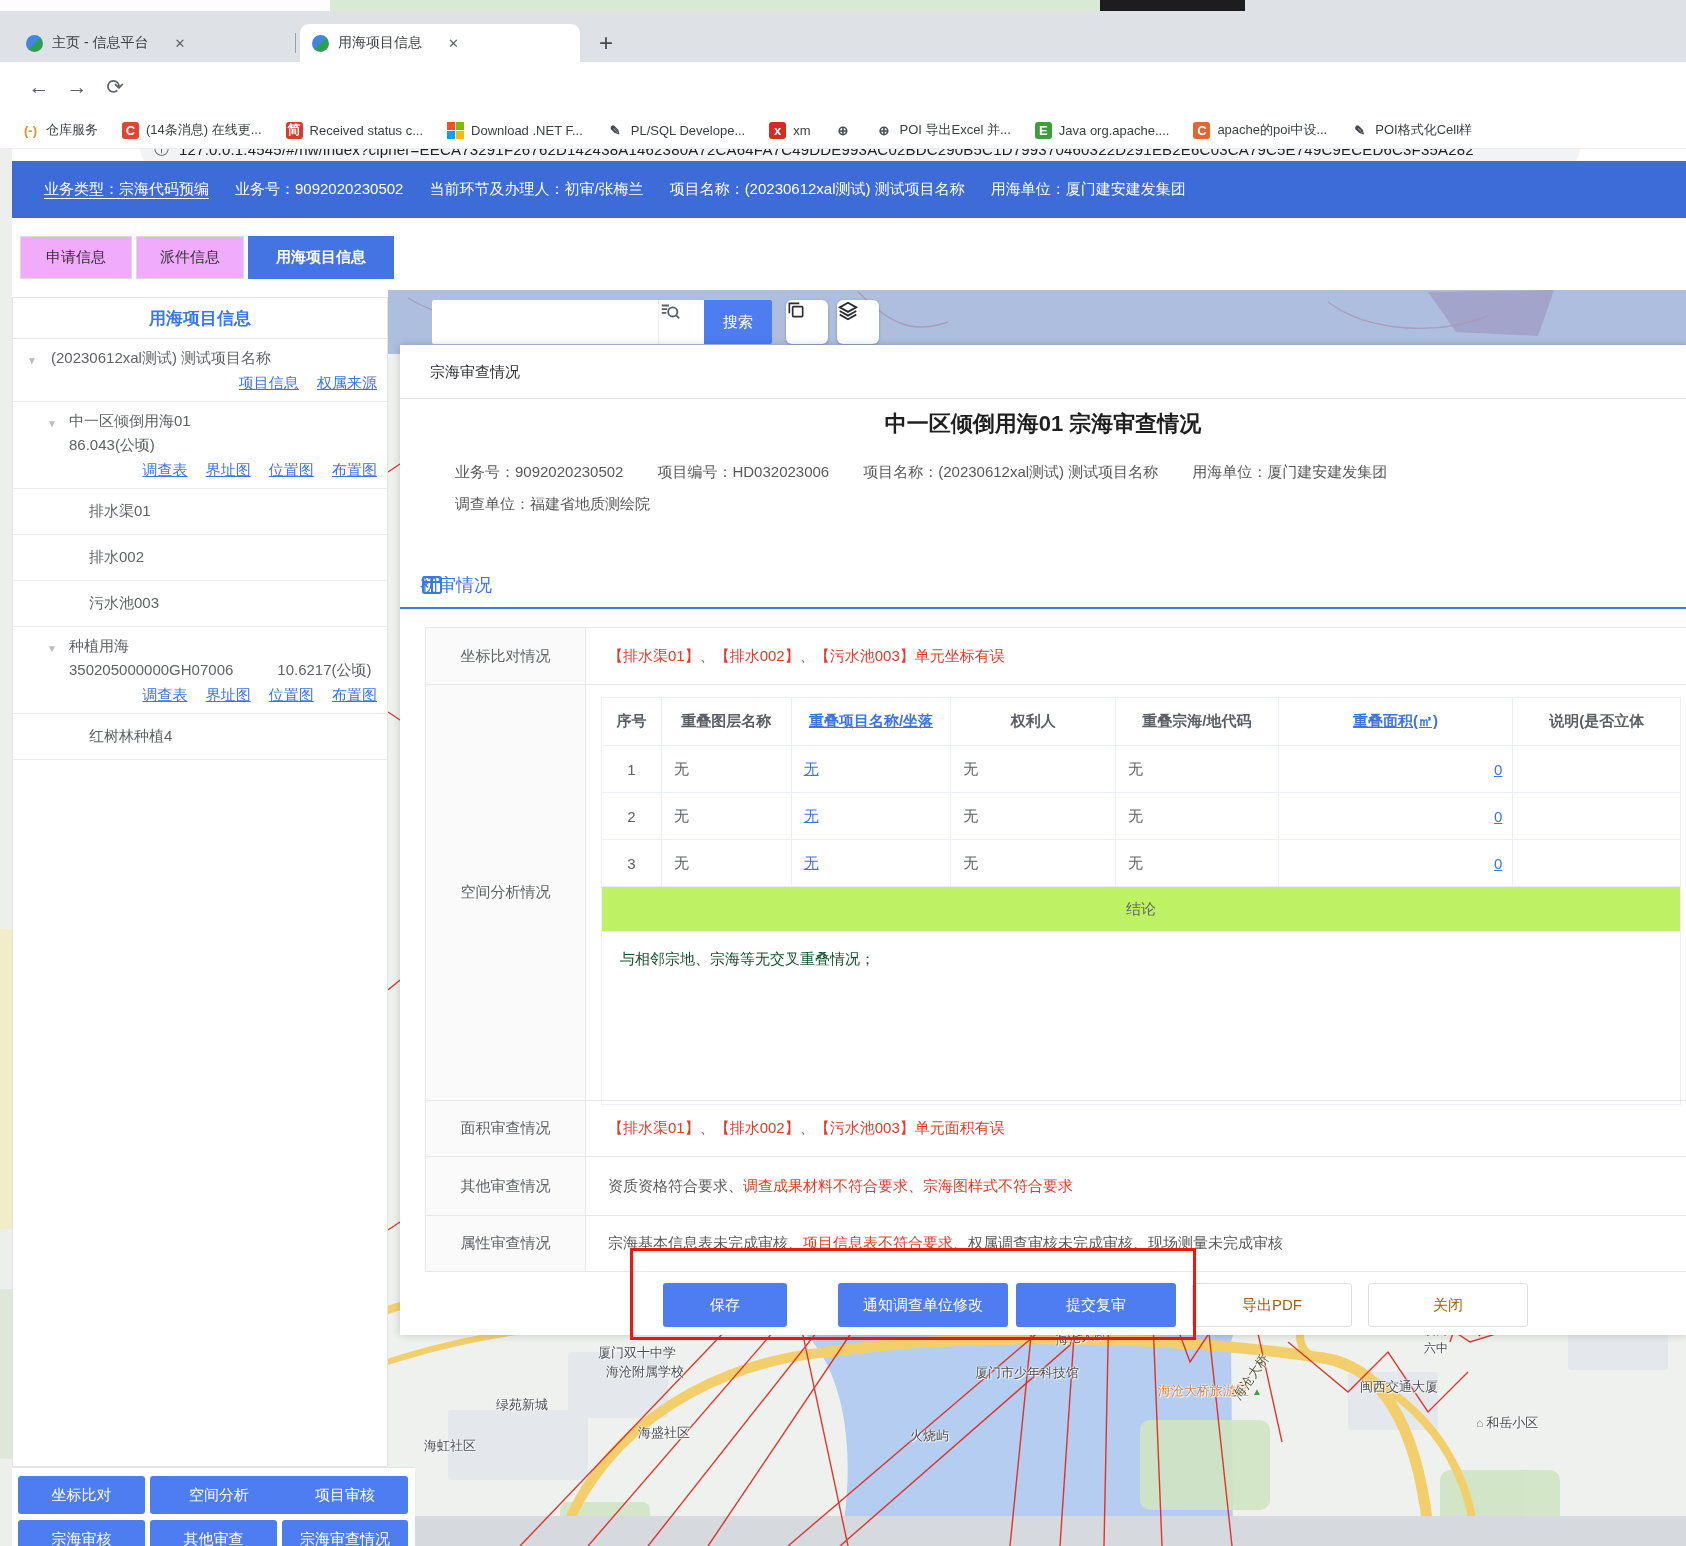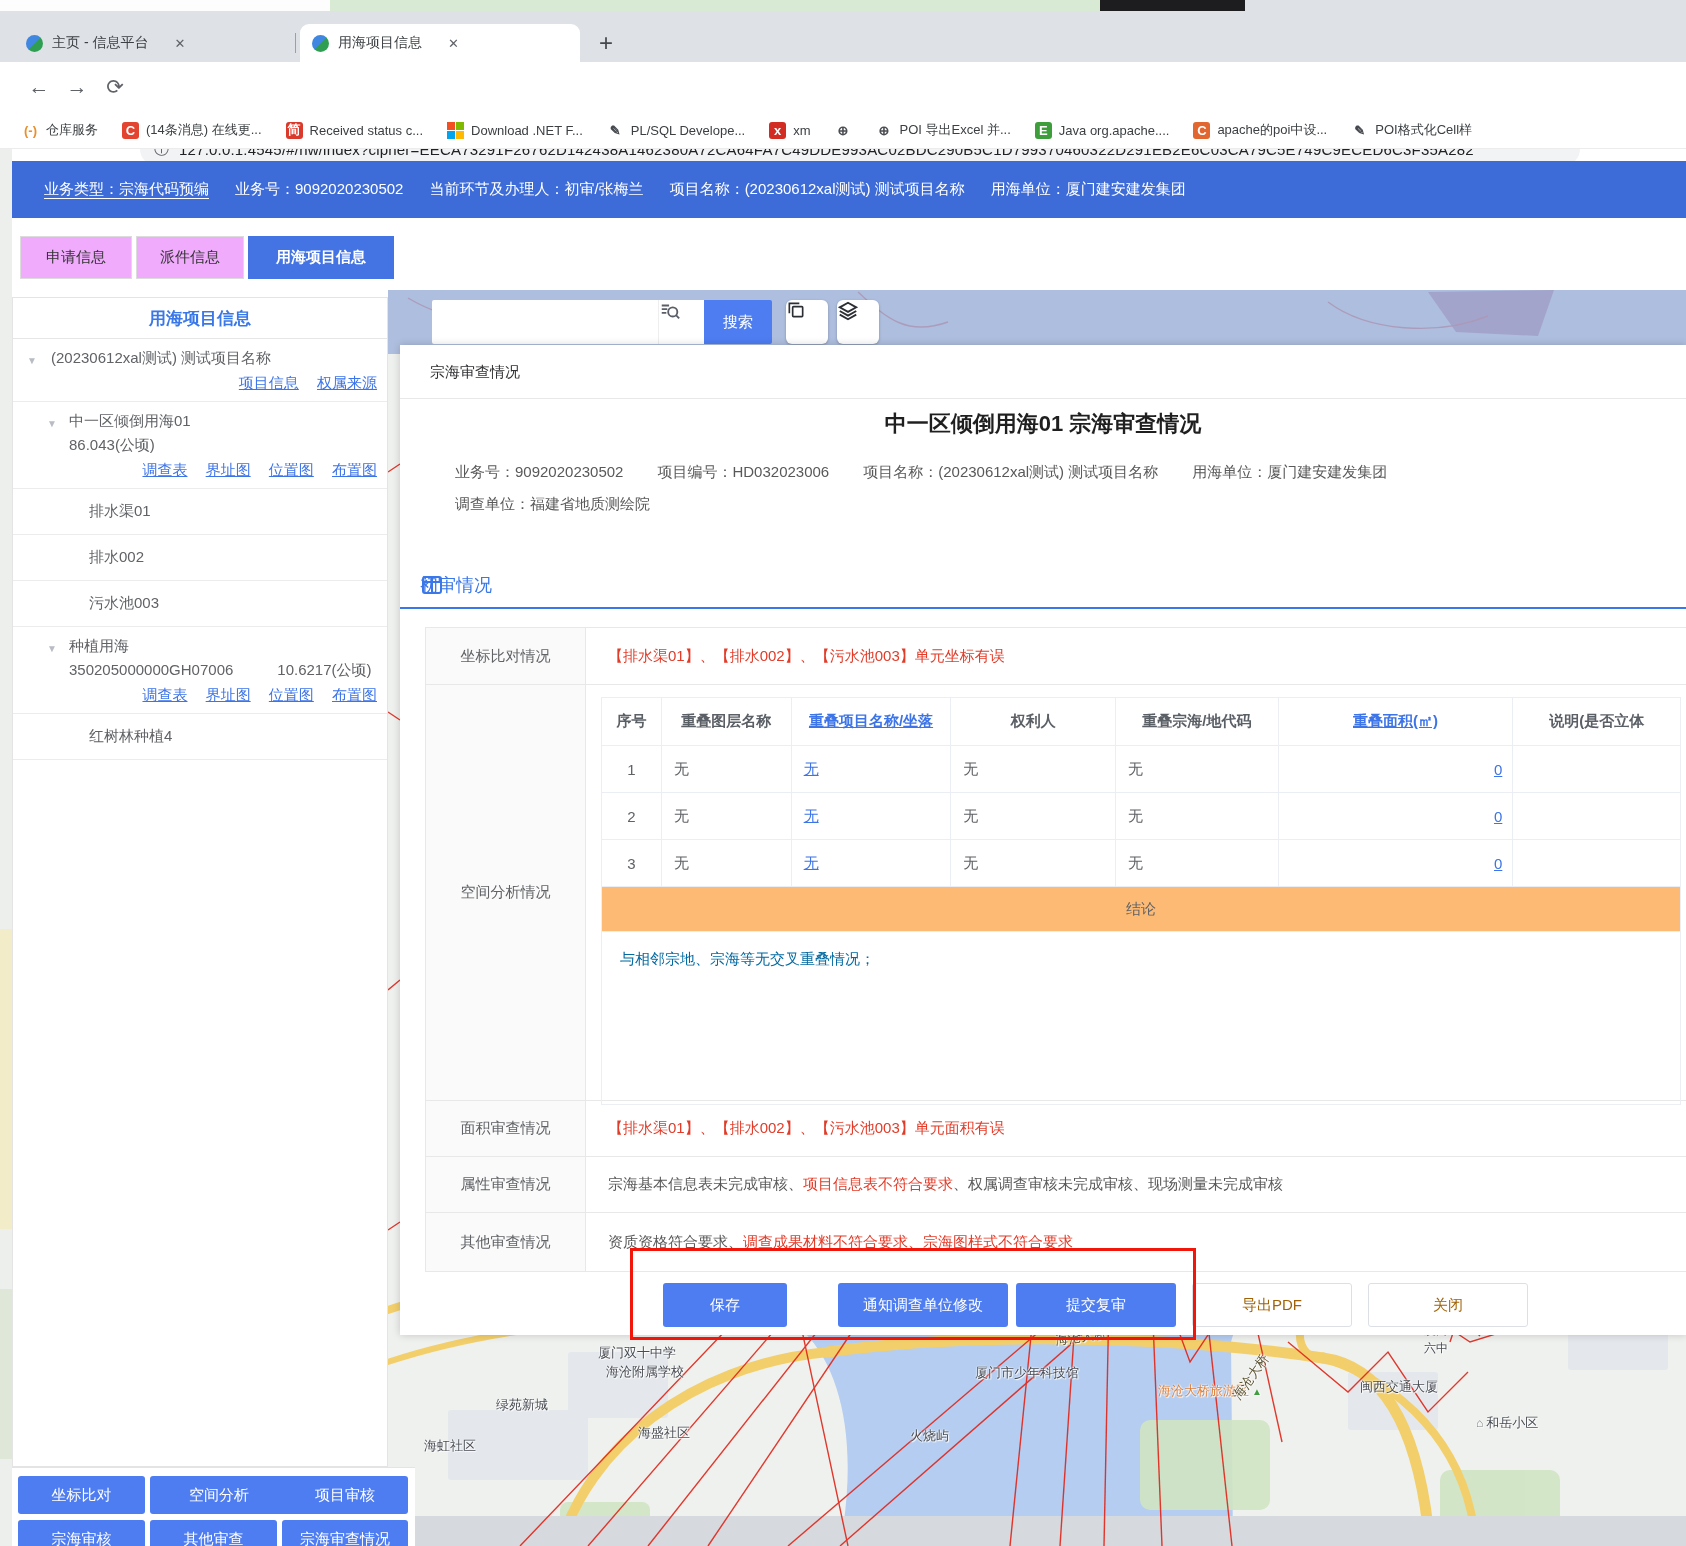--- a/index.html
+++ b/index.html
@@ -107,23 +107,23 @@
   .irow{display:flex;border-bottom:1px solid #ebeef5;}
   .icell{border-right:1px solid #ebeef5;box-sizing:border-box;display:flex;align-items:center;
          padding-left:12px;height:46px;color:#606266;}
   .ihead .icell{height:47px;font-weight:bold;justify-content:center;padding-left:0;color:#5b5f66;}
   .c0{width:60px;} .c1{width:130px;} .c2{width:160px;} .c3{width:165px;} .c4{width:163px;}
   .c5{width:235px;} .c6{width:167px;border-right:none;}
   .c0{justify-content:center;padding-left:0;}
   .c5.val{justify-content:flex-end;padding-right:10px;}
   .hlink{color:#3d74e8 !important;text-decoration:underline;}
   .vlink{color:#3d74e8;text-decoration:underline;}
-  .concl-row{height:44px;background:#fdba74;display:flex;align-items:center;justify-content:center;
+  .concl-row{height:44px;background:#bef264;display:flex;align-items:center;justify-content:center;
              color:#606266;border-bottom:1px solid #ebeef5;}
-  .concl-text{height:172px;padding:18px 0 0 18px;box-sizing:border-box;color:#0369a1;}
+  .concl-text{height:172px;padding:18px 0 0 18px;box-sizing:border-box;color:#14532d;}
   .p-btns{position:absolute;left:0;top:938px;width:100%;height:44px;padding-left:12px;}
   .pbtn{position:absolute;height:44px;display:flex;align-items:center;justify-content:center;
         font-size:15px;border-radius:3px;box-sizing:border-box;}
   .pbtn.blue{background:#4e7df2;color:#fff;}
   .pbtn.white{background:#fff;color:#a16207;border:1px solid #dcdfe6;}
   .annotation{position:absolute;left:630px;top:1248px;width:560px;height:86px;
               border:3px solid #f2150a;z-index:9;}
   
   .footerpanel{position:absolute;left:12px;top:1467px;width:403px;height:90px;background:#fff;
                border-top:1px solid #e4e4e4;z-index:6;}
@@ -541,36 +541,36 @@
           </div>
         </div>
 
         <div class="orow h55">
           <div class="olabel">面积审查情况</div>
           <div class="ocontent">
               <span class="red">【排水渠01】、【排水002】、【污水池003】单元面积有误</span>
             </div>
         </div>
 
+        <div class="orow h58">
+          <div class="olabel">其他审查情况</div>
+          <div class="ocontent">
+            <span>资质资格符合要求、</span>
+              <span class="red">调查成果材料不符合要求、宗海图样式不符合要求</span>
+          </div>
+        </div>
+
         <div class="orow h55">
           <div class="olabel">属性审查情况</div>
           <div class="ocontent">
             <span>宗海基本信息表未完成审核、</span>
               <span class="red">项目信息表不符合要求</span>
               <span>、权属调查审核未完成审核、现场测量未完成审核</span>
           </div>
         </div>
-
-        <div class="orow h58">
-          <div class="olabel">其他审查情况</div>
-          <div class="ocontent">
-            <span>资质资格符合要求、</span>
-              <span class="red">调查成果材料不符合要求、宗海图样式不符合要求</span>
-          </div>
-        </div>
       </div>
 
       <div class="p-btns">
         <div class="pbtn blue" style="left:263px;width:124px;">保存</div>
         <div class="pbtn blue" style="left:438px;width:170px;">通知调查单位修改</div>
         <div class="pbtn blue" style="left:616px;width:160px;">提交复审</div>
         <div class="pbtn white" style="left:792px;width:160px;">导出PDF</div>
         <div class="pbtn white" style="left:968px;width:160px;">关闭</div>
       </div>
     </div>

